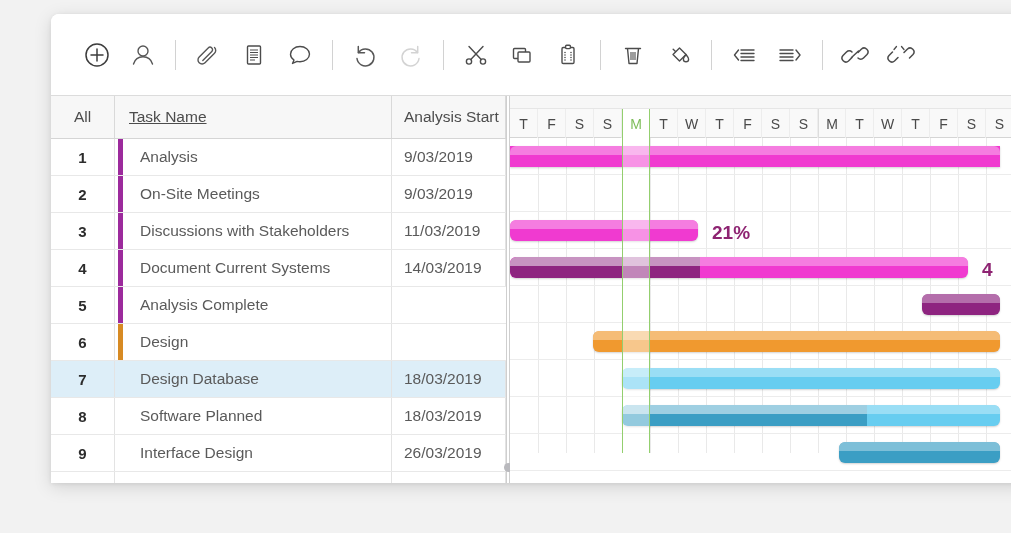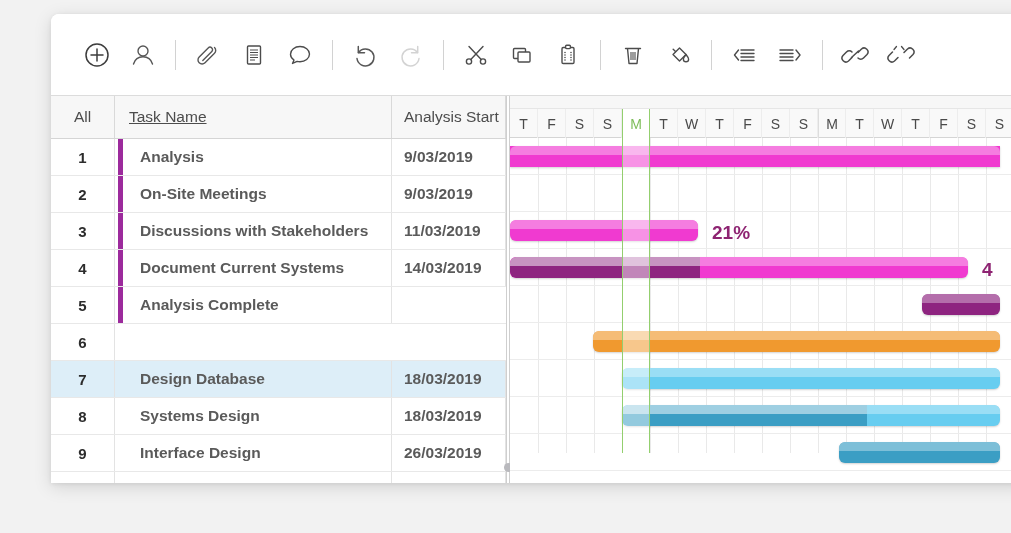--- a/index.html
+++ b/index.html
@@ -98,21 +98,20 @@
   .grid-row.selected { background: #ddeef8; }
   .gr-cell {
     display: flex;
     align-items: center;
     font-size: 15.5px;
     color: #5a5a5a;
     border-right: 1px solid #e3e3e3;
     overflow: hidden;
     white-space: nowrap;
     position: relative;
-    font-weight: bold;
   }
   .gr-id {
     width: 64px;
     justify-content: center;
     font-weight: bold;
     color: #2c2c2c;
     font-size: 15px;
   }
   .gr-name  { width: 277px; padding-left: 25px; }
   .gr-start { width: 114px; padding-left: 12px; }
@@ -421,32 +420,36 @@
           </div>
           <div class="grid-row">
             <div class="gr-cell gr-id">5</div>
             <div class="gr-cell gr-name">
               <div class="row-flag" style="background: rgb(156, 42, 156);"></div>
               <span>Analysis Complete</span>
             </div>
           </div>
           <div class="grid-row">
             <div class="gr-cell gr-id">6</div>
+            <div class="gr-cell gr-name">
+              <div class="row-flag" style="background: rgb(215, 138, 35);"></div>
+              <span>Design</span>
+            </div>
           </div>
           <div class="grid-row selected">
             <div class="gr-cell gr-id">7</div>
             <div class="gr-cell gr-name">
               <span>Design Database</span>
             </div>
             <div class="gr-cell gr-start">18/03/2019</div>
           </div>
           <div class="grid-row">
             <div class="gr-cell gr-id">8</div>
             <div class="gr-cell gr-name">
-              <span>Systems Design</span>
+              <span>Software Planned</span>
             </div>
             <div class="gr-cell gr-start">18/03/2019</div>
           </div>
           <div class="grid-row">
             <div class="gr-cell gr-id">9</div>
             <div class="gr-cell gr-name">
               <span>Interface Design</span>
             </div>
             <div class="gr-cell gr-start">26/03/2019</div>
           </div>

